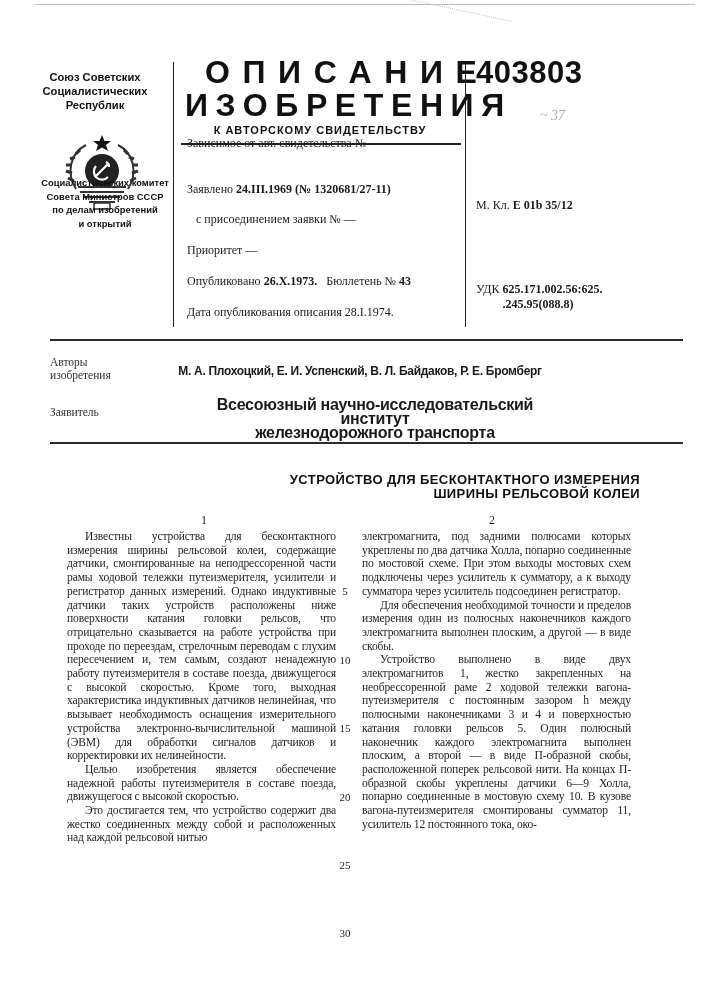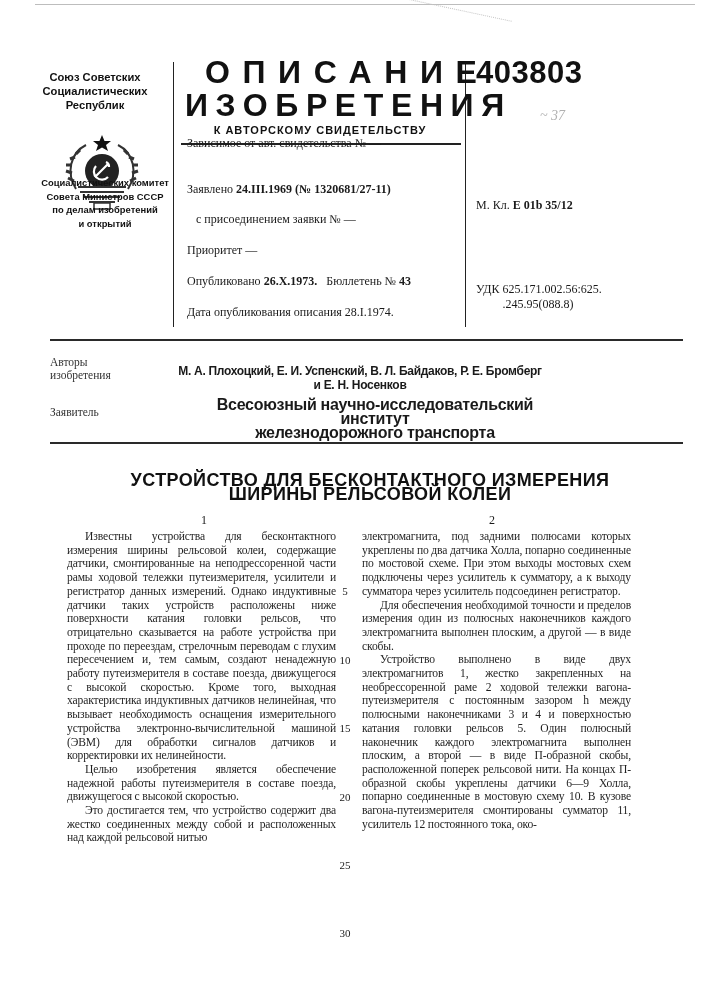--- a/index.html
+++ b/index.html
@@ -27,35 +27,35 @@
   .subline { left: 181px; top: 143px; width: 280px; height: 2px; background: #222; }
 
   .patent-no { left: 476px; top: 55px; font-family: "Liberation Sans", "DejaVu Sans", sans-serif; font-weight: bold; font-size: 31px;
                color: #111; letter-spacing: 0.5px; }
 
   .meta { left: 187px; font-size: 12px; white-space: nowrap; color: #1a1a1a; }
   .meta b { font-weight: bold; }
   .m1 { top: 136px; } .m2 { top: 182px; } .m3 { top: 212px; left: 196px; } .m4 { top: 243px; } .m5 { top: 274px; } .m6 { top: 305px; }
   .mkl { left: 476px; top: 198px; font-size: 12px; white-space: nowrap; }
   .udk { left: 476px; top: 282px; font-size: 12px; white-space: nowrap; line-height: 15px; }
-  .udk .val { font-weight: normal; display: inline-block; vertical-align: top; }
+  .udk .val { font-weight: bold; display: inline-block; vertical-align: top; }
 
   .hline { left: 50px; width: 633px; height: 2px; background: #2a2a2a; }
   .h1 { top: 339px; } .h2 { top: 442px; }
 
   .lbl { left: 50px; font-size: 11.5px; line-height: 13px; color: #333; }
   .lbl-authors { top: 356px; }
   .lbl-applicant { top: 406px; }
   .authors { left: 140px; top: 364px; width: 440px; text-align: center; font-weight: bold; font-size: 12px; line-height: 14px;
              font-family: "Liberation Sans", "DejaVu Sans", sans-serif; letter-spacing: -0.3px; }
   .applicant { left: 200px; top: 398px; width: 350px; text-align: center; font-weight: bold; font-size: 16px; line-height: 14px;
                font-family: "Liberation Sans", "DejaVu Sans", sans-serif; letter-spacing: -0.3px; }
 
-  .doc-title { left: 100px; top: 473px; width: 540px; text-align: center; font-family: "Liberation Sans", "DejaVu Sans", sans-serif;
-               font-weight: bold; font-size: 18px; line-height: 14px; letter-spacing: 0.4px; color: #111; }
+  .doc-title { left: 100px; top: 473px; width: 540px; text-align: right; font-family: "Liberation Sans", "DejaVu Sans", sans-serif;
+               font-weight: bold; font-size: 13px; line-height: 14px; letter-spacing: 0.4px; color: #111; }
 
   .colnum { top: 513px; font-size: 12px; }
   .cn1 { left: 201px; } .cn2 { left: 489px; }
 
   .col { top: 530px; width: 269px; font-size: 11.6px; line-height: 13.7px; text-align: justify; color: #1f1f1f; letter-spacing: -0.15px; }
   .col p { margin: 0; text-indent: 18px; }
   .col-left { left: 67px; }
   .col-right { left: 362px; }
 
   .linenums { left: 333px; top: 530px; width: 24px; font-size: 11px; line-height: 13.7px; text-align: center; color: #222; }
@@ -140,21 +140,20 @@
 </div>
 
 <div class="abs hline h1"></div>
 
 <div class="abs lbl lbl-authors">
   <div>Авторы</div>
   <div>изобретения</div>
 </div>
 <div class="abs authors">
   <div>М. А. Плохоцкий, Е. И. Успенский, В. Л. Байдаков, Р. Е. Бромберг</div>
-  <div>и Е. Н. Носенков</div>
 </div>
 
 <div class="abs lbl lbl-applicant">Заявитель</div>
 <div class="abs applicant">
   <div>Всесоюзный научно-исследовательский институт</div>
   <div>железнодорожного транспорта</div>
 </div>
 
 <div class="abs hline h2"></div>
 

